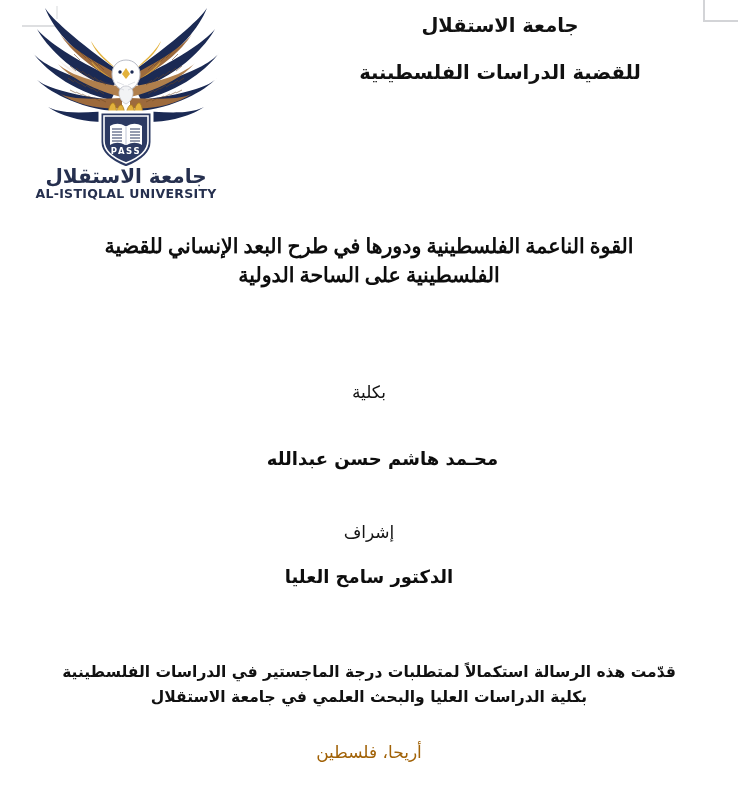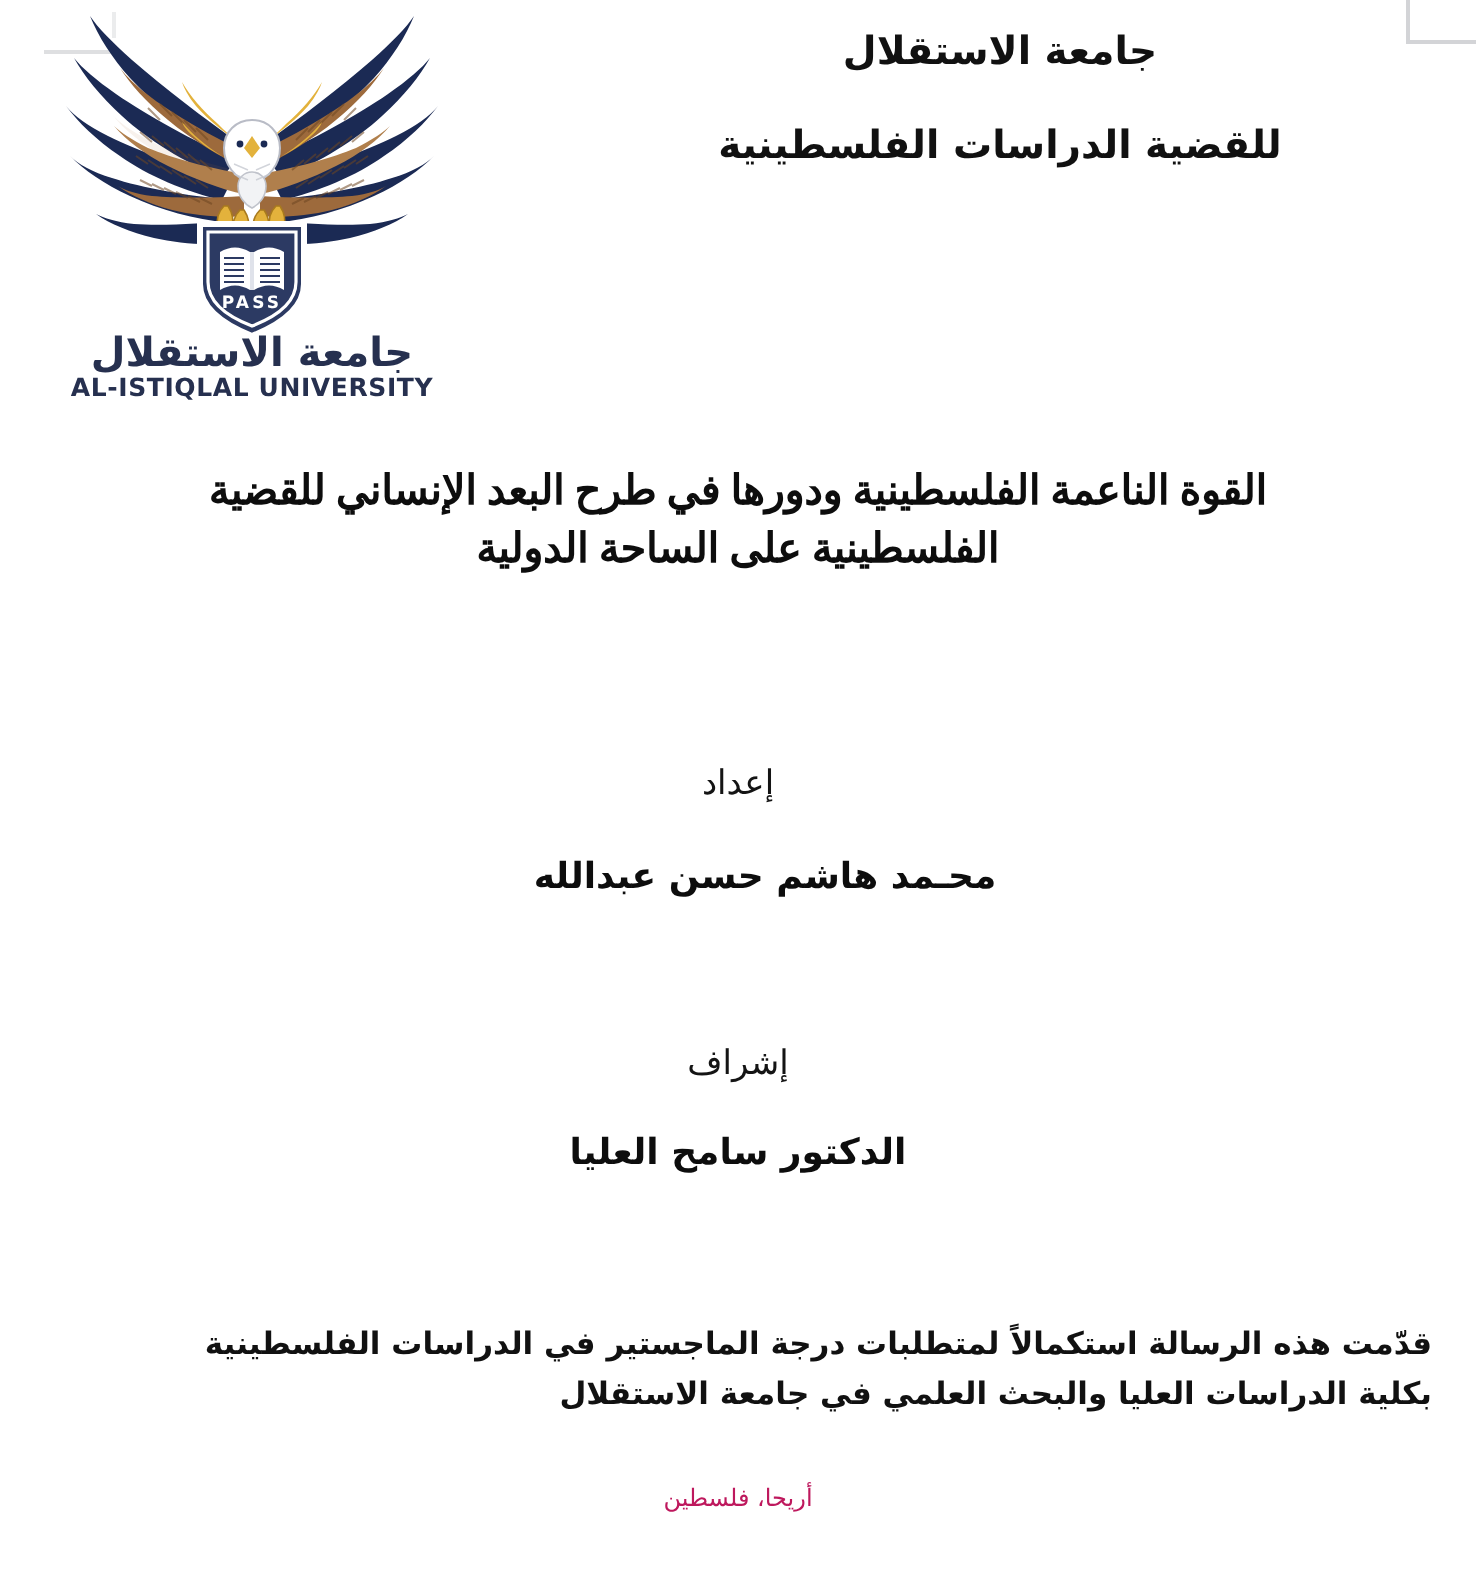--- a/index.html
+++ b/index.html
@@ -112,47 +112,47 @@
   }
   .value-text {
     font-size: 18px;
     font-weight: 700;
     color: #0d0d0d;
     margin: 0;
     line-height: 1.2;
   }
 
   .block-author-label { top: 382px; }
-  .block-author-name  { top: 428px; margin-left: 27px; }
+  .block-author-name  { top: 448px; margin-left: 27px; }
   .block-sup-label    { top: 522px; }
   .block-sup-name     { top: 566px; }
 
   
   .submission-block {
     position: absolute;
     left: 0; right: 0;
     top: 660px;
-    text-align: right;
+    text-align: center;
     direction: rtl;
   }
   .submission-line {
     font-weight: 700;
     font-size: 15.5px;
     line-height: 1.62;
     color: #111111;
     margin: 0;
     padding: 0 22px;
   }
   .block-location {
     top: 742px;
   }
   .location-text {
-    font-size: 12px;
+    font-size: 17px;
     font-weight: 400;
-    color: #be185d;
+    color: #a16207;
     margin: 0;
     line-height: 1.2;
   }
 </style>
 </head>
 <body>
 
 <div class="page">
 
   <div class="artifact artifact-tl-dash"></div>
@@ -263,21 +263,21 @@
     <p class="header-line">جامعة الاستقلال</p>
     <p class="header-line">للقضية الدراسات الفلسطينية</p>
   </div>
 
   <div class="title-block">
     <p class="title-line">القوة الناعمة الفلسطينية ودورها في طرح البعد الإنساني للقضية</p>
     <p class="title-line">الفلسطينية على الساحة الدولية</p>
   </div>
 
   <div class="center-block block-author-label">
-    <p class="label-text">إعداد</p>
+    <p class="label-text">بكلية</p>
   </div>
   <div class="center-block block-author-name">
     <p class="value-text">محـمد هاشم حسن عبدالله</p>
   </div>
 
   <div class="center-block block-sup-label">
     <p class="label-text">إشراف</p>
   </div>
   <div class="center-block block-sup-name">
     <p class="value-text">الدكتور سامح العليا</p>

